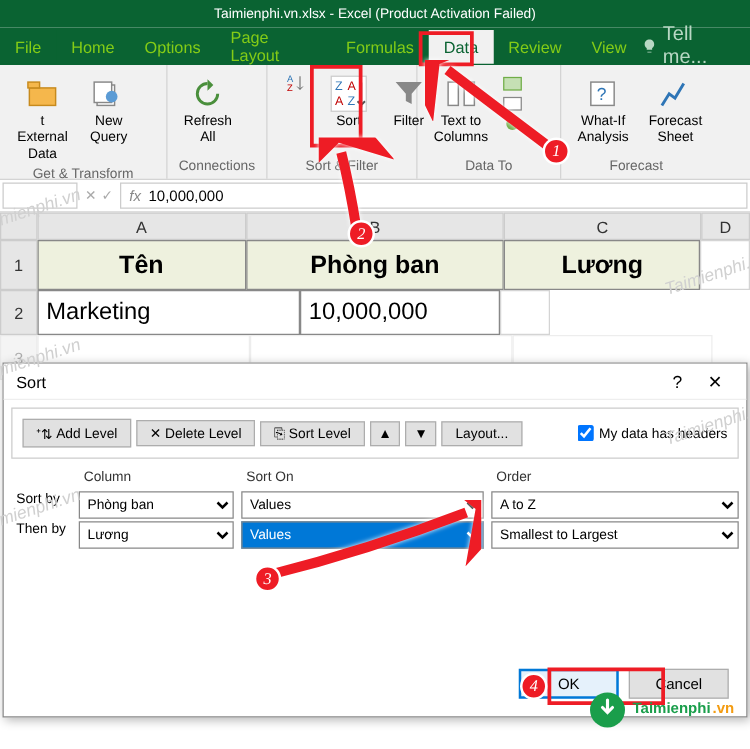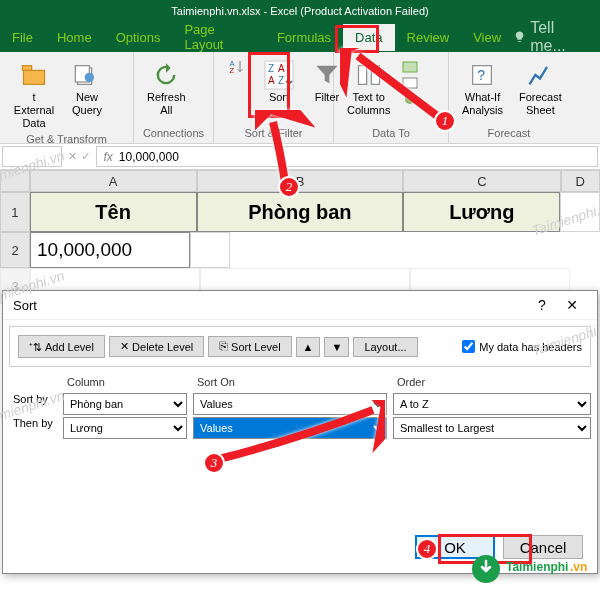--- a/index.html
+++ b/index.html
@@ -50,21 +50,21 @@
 .sortdialog .tbtn.sm { padding: 3px 6px; }
 .sortdialog .checkbox { margin-left: auto; font-size: 11px; display: flex; align-items: center; gap: 4px; }
 .sortdialog .sorttable { margin: 0 6px 6px; }
 .sortdialog .sorttable .thead { display: flex; font-size: 11px; color: #333; }
 .sortdialog .sorttable .thead > div { padding: 3px 4px; }
 .sortdialog .sorttable .trow { display: flex; margin-top: 2px; }
 .sortdialog .sorttable .trow .rlabel { width: 54px; font-size: 11px; padding-left: 4px; }
 .sortdialog .sorttable select { font-size: 11px; padding: 2px; border: 1px solid #888; background: #fff; height: 22px; }
 .sortdialog .sorttable .trow.sel select.highlight { background: #0078d7; color: #fff; }
 .sortdialog .dlgbtns { display: flex; justify-content: flex-end; gap: 8px; padding: 10px 14px 14px; }
-.sortdialog .dlgbtns button { width: 80px; height: 24px; font-size: 15px; border: 1px solid #adadad; background: #e1e1e1; cursor: pointer; }
+.sortdialog .dlgbtns button { width: 80px; height: 24px; font-size: 12px; border: 1px solid #adadad; background: #e1e1e1; cursor: pointer; }
 .sortdialog .dlgbtns button.ok { border: 2px solid #0078d7; background: #e5f1fb; }
 
 .redbox { position: absolute; border: 3px solid #ee1c25; pointer-events: none; }
 .arrow { position: absolute; pointer-events: none; }
 .badge { position: absolute; width: 22px; height: 22px; border-radius: 50%; background: #ee1c25; border: 2px solid #fff; color: #fff; font-family: Georgia, serif; font-style: italic; font-size: 13px; display: flex; align-items: center; justify-content: center; pointer-events: none; }
 
 .watermark { position: absolute; font-size: 14px; color: #d0d0d0; font-style: italic; transform: rotate(-18deg); pointer-events: none; white-space: nowrap; }
 .wmlogo { position: absolute; right: 10px; bottom: 10px; z-index: 50; }
 
 .redarrow-svg { filter: drop-shadow(0 0 2px #fff); }
@@ -244,20 +244,21 @@
   </div>
   <div class="row header" style="height:40px">
     <div class="rh">1</div>
     <div class="cell" style="width:170px">Tên</div>
     <div class="cell" style="width:210px">Phòng ban</div>
     <div class="cell" style="width:160px">Lương</div>
     <div class="cell" style="width:40px;background:#fff;border:1px solid #d4d4d4"></div>
   </div>
   <div class="row data" style="height:36px">
     <div class="rh">2</div>
+    <div class="cell" style="width:210px">Marketing</div>
     <div class="cell" style="width:160px">10,000,000</div>
     <div class="cell" style="width:40px;border:1px solid #d4d4d4"></div>
   </div>
   <div class="row" style="height:36px;opacity:0.4">
     <div class="rh">3</div>
     <div class="cell" style="width:170px"></div>
     <div class="cell" style="width:210px"></div>
     <div class="cell" style="width:160px"></div>
   </div>
 </div>

